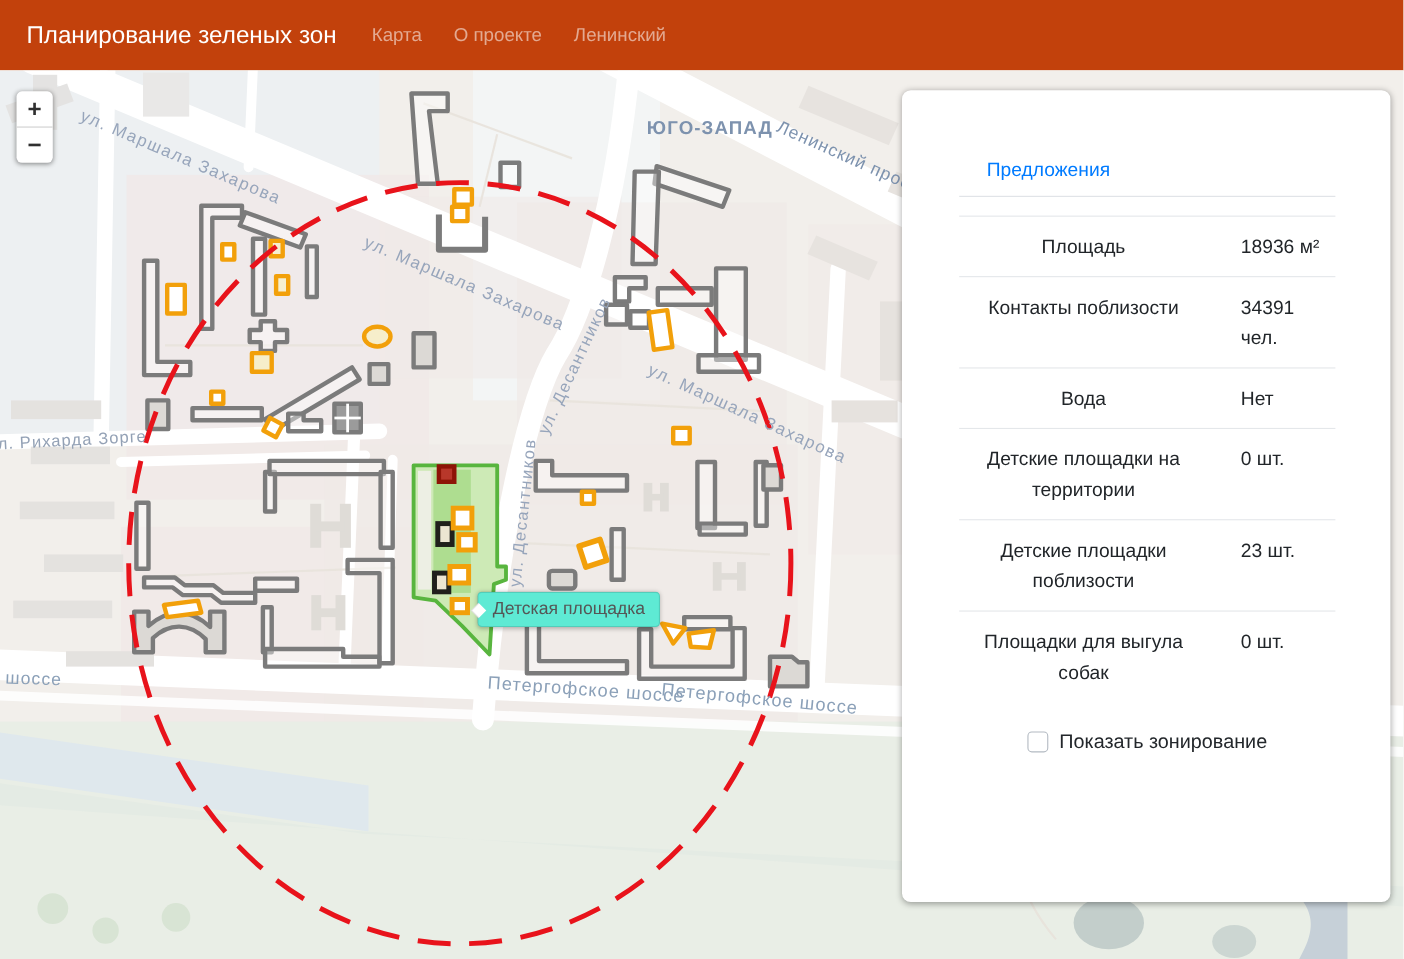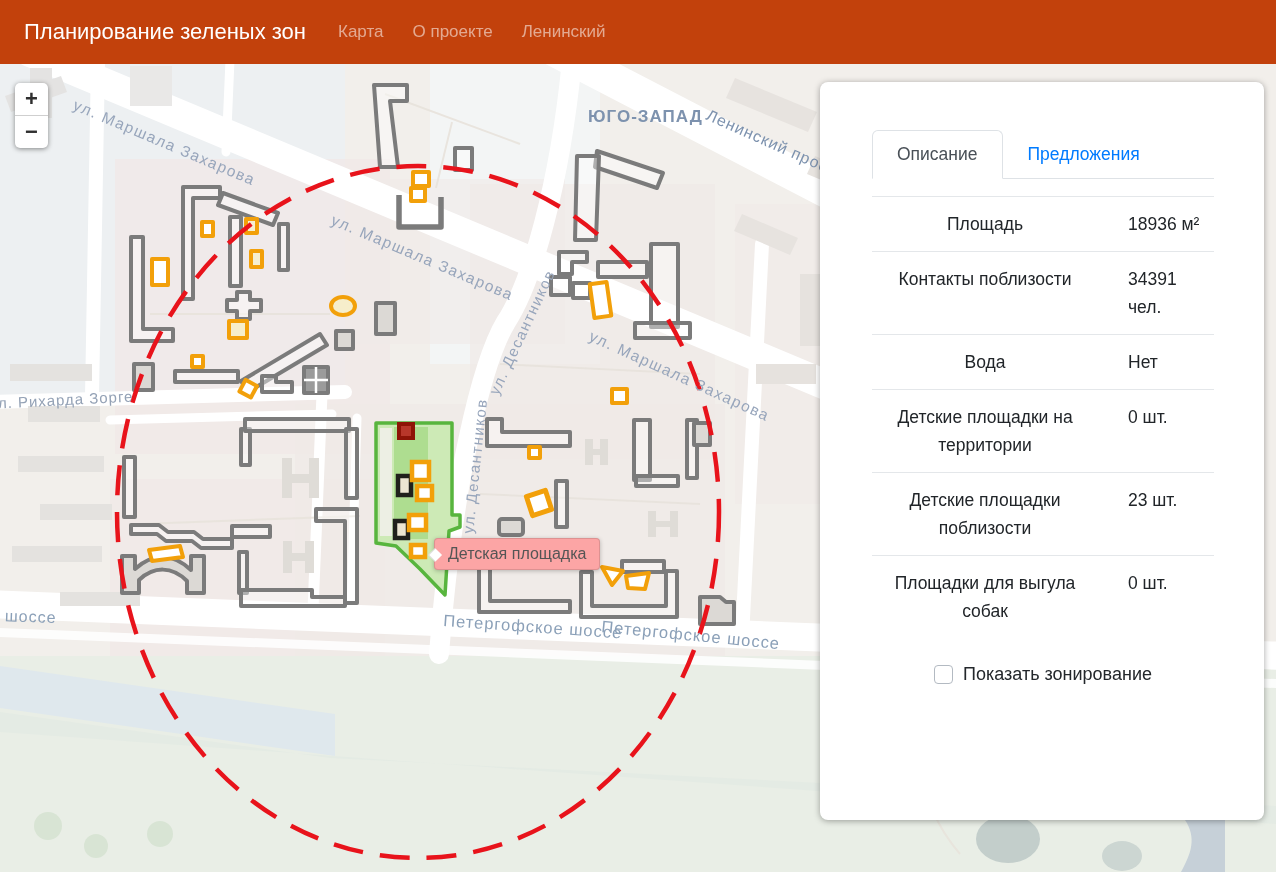--- a/index.html
+++ b/index.html
@@ -12,21 +12,21 @@
 
   
   .map-wrap{position:relative;width:1276px;height:808px;background:#f2efeb;overflow:hidden;}
   .map-wrap svg{position:absolute;left:0;top:0;}
 
   .zoom-ctl{position:absolute;left:15px;top:19px;width:33px;background:#fff;border-radius:5px;
     box-shadow:0 1px 5px rgba(0,0,0,0.45);z-index:5;overflow:hidden;}
   .zoom-btn{width:33px;height:32px;line-height:32px;text-align:center;font-size:22px;font-weight:bold;color:#2f2f2f;cursor:pointer;user-select:none;}
   .zoom-btn + .zoom-btn{border-top:1px solid #cfcfcf;}
 
-  .map-tooltip{position:absolute;left:434px;top:474px;background:#fca5a5;color:#555;font-size:16px;
+  .map-tooltip{position:absolute;left:434px;top:474px;background:#5eead4;color:#555;font-size:16px;
     padding:6px 13px;border:1px solid rgba(0,0,0,0.12);border-radius:4px;white-space:nowrap;
     box-shadow:0 1px 4px rgba(0,0,0,0.25);z-index:4;}
   .map-tooltip::before{content:"";position:absolute;left:-5px;top:11px;width:9px;height:9px;background:#fff;
     transform:rotate(45deg);border-left:1px solid rgba(0,0,0,0.12);border-bottom:1px solid rgba(0,0,0,0.12);}
 
   
   .panel{position:absolute;top:18px;right:12px;width:444px;height:738px;background:#fff;border-radius:8px;
     box-shadow:0 1px 6px rgba(0,0,0,0.35);z-index:6;padding:48px 50px 0 52px;box-sizing:border-box;}
   .tabs{display:flex;border-bottom:1px solid #dee2e6;}
   .tab{padding:13px 24px;font-size:17.5px;border:1px solid transparent;border-radius:6px 6px 0 0;cursor:pointer;margin-bottom:-1px;white-space:nowrap;}
@@ -242,21 +242,20 @@
 
     <div class="zoom-ctl">
       <div class="zoom-btn">+</div>
       <div class="zoom-btn">−</div>
     </div>
 
     <div class="map-tooltip">Детская площадка</div>
 
     <div class="panel">
       <div class="tabs">
-        <div class="tab active">Описание</div>
         <div class="tab inactive">Предложения</div>
       </div>
       <div class="info-table">
         <div class="irow">
           <div class="irow-label">Площадь</div>
           <div class="irow-value">18936 м²</div>
         </div>
         <div class="irow">
           <div class="irow-label">Контакты поблизости</div>
           <div class="irow-value">34391 чел.</div>

